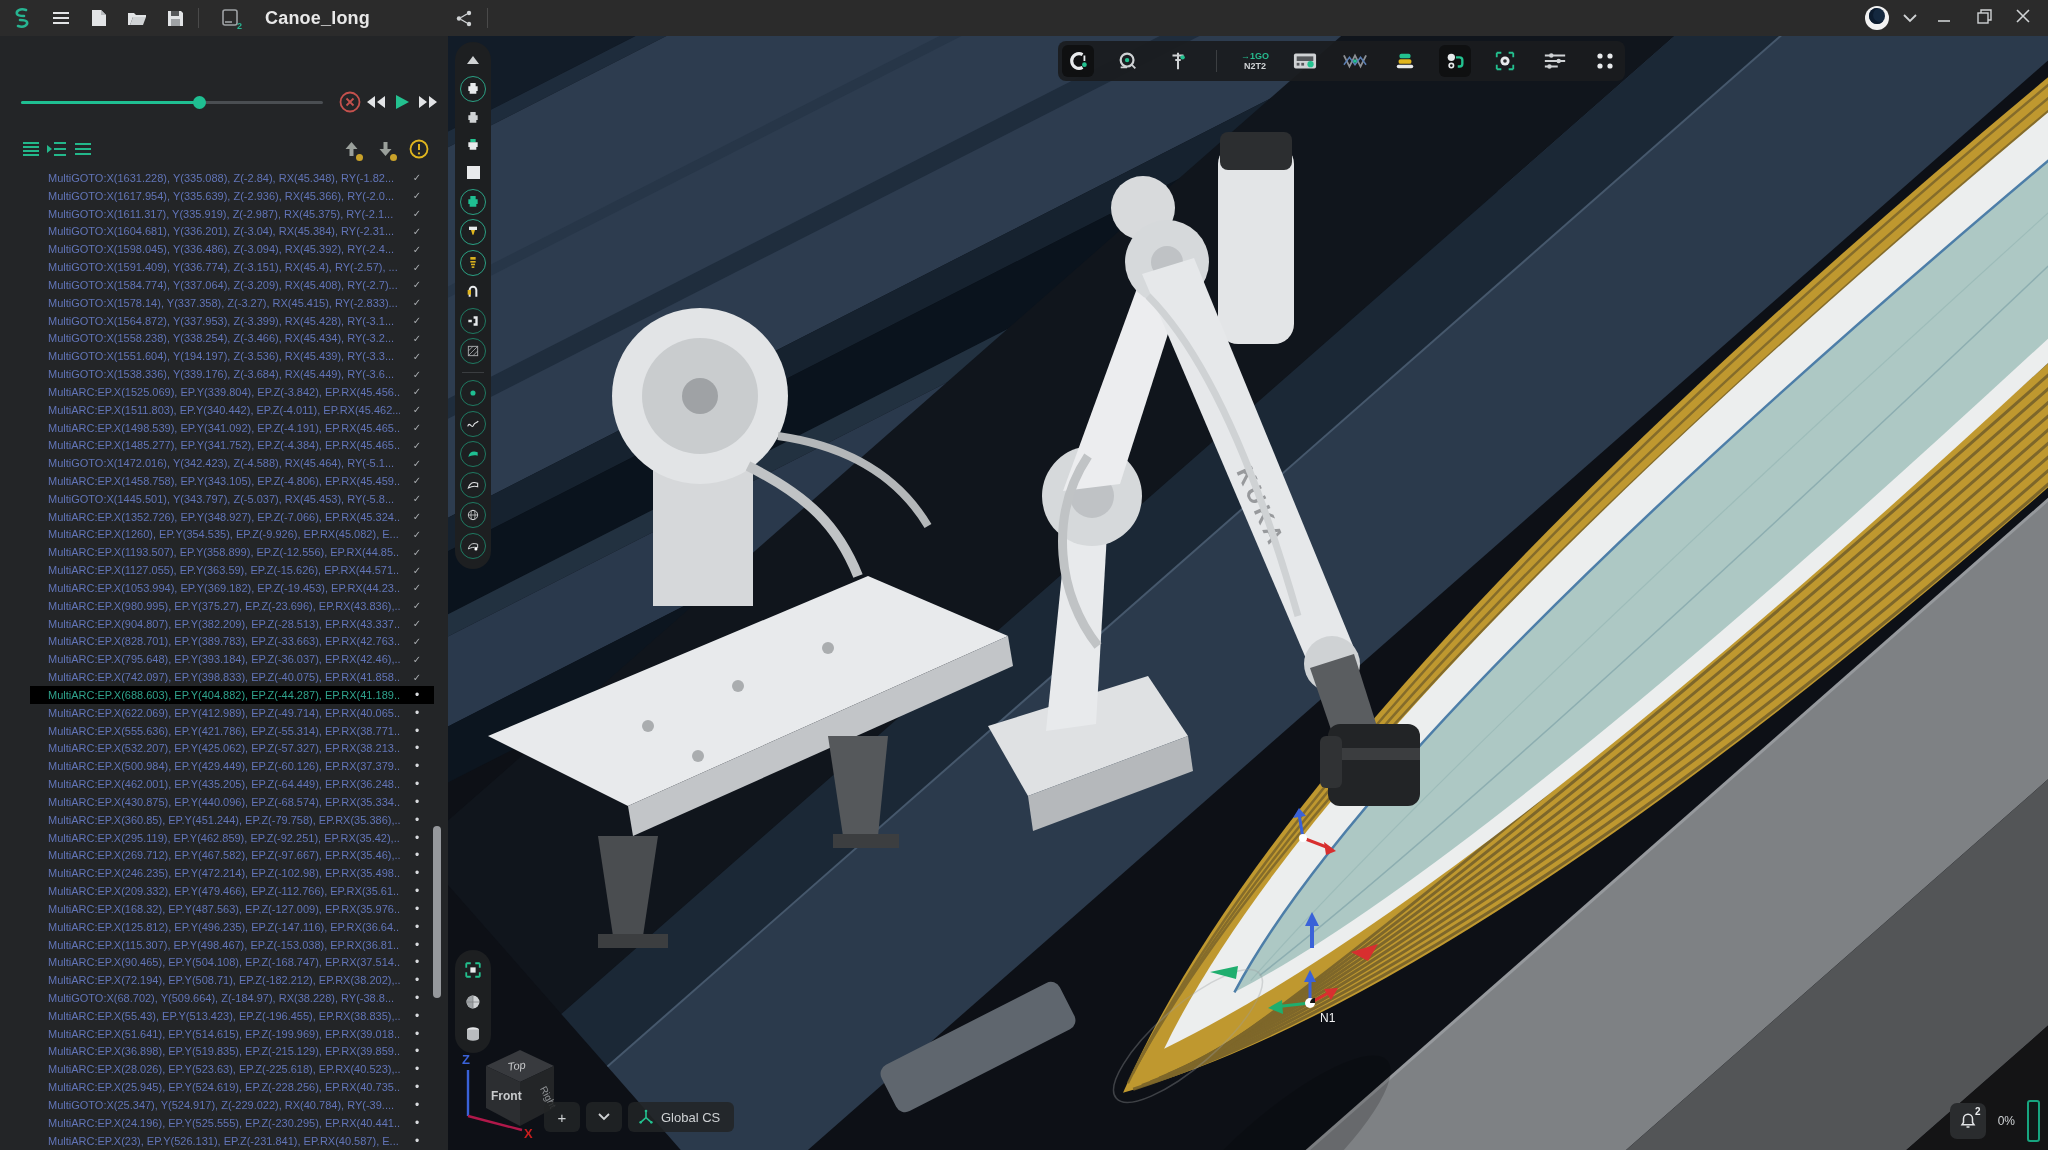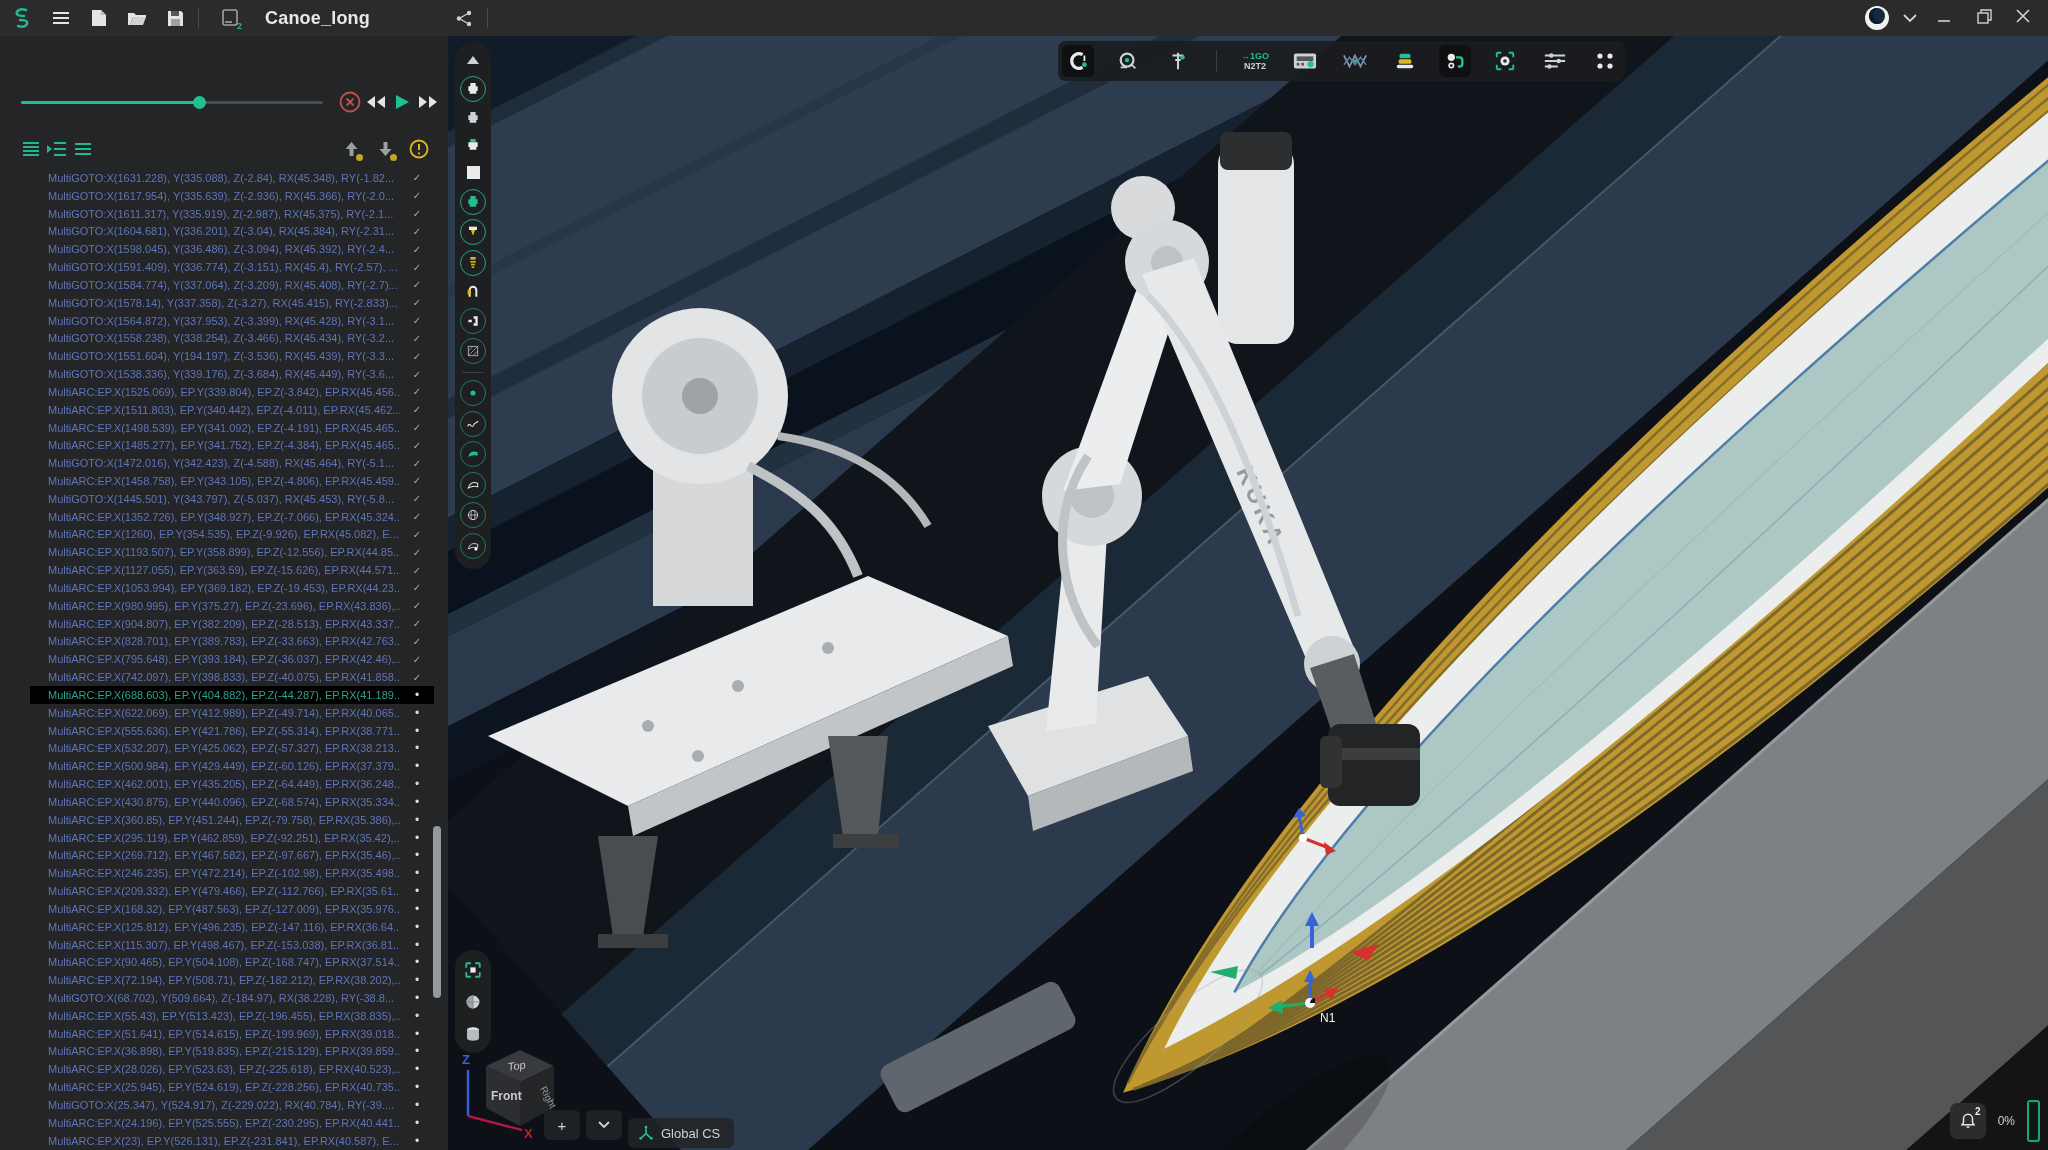--- a/index.html
+++ b/index.html
@@ -69,21 +69,21 @@
   .vt-btn.active{ background:#0f1011;}
   .vt-div{ width:1px; height:22px; background:#3c3f42; margin:0 4px;}
   .gcode-txt{ font-size:9px; line-height:10px; text-align:center; font-weight:bold;}
   .gcode-txt .g1{ color:#27bb8f;} .gcode-txt .g2{ color:#cfd2d4;}
 
   
   .viewcube{ position:absolute; left:10px; top:1002px; width:120px; height:104px; cursor:pointer;}
   .vp-bottom{ position:absolute; left:96px; top:1066px; display:flex; align-items:center; gap:6px;}
   .vpb-btn{ height:30px; min-width:36px; background:rgba(34,36,38,.85); border-radius:6px; color:#cfd2d4;
             display:flex; align-items:center; justify-content:center; font-size:15px; cursor:pointer;}
-  .cs-pill{ padding:0 14px 0 10px; gap:7px; font-size:13px;margin-top:16px;}
+  .cs-pill{ padding:0 14px 0 10px; gap:7px; font-size:13px;}
   .vp-status{ position:absolute; right:8px; bottom:8px; display:flex; align-items:center; gap:12px;}
   .bell-btn{ width:36px; height:36px; background:#2a2c2e; border-radius:7px; display:flex;
              align-items:center; justify-content:center; position:relative; cursor:pointer;}
   .bell-badge{ position:absolute; right:5px; top:3px; font-size:10px; font-weight:bold; color:#e8eaec;}
   .pct{ font-size:12px; color:#cfd2d4;}
   .battery{ width:13px; height:42px; border:2px solid #17a57f; border-radius:3px; background:rgba(10,30,26,.4);}
 
   svg text{ font-family:"Liberation Sans", sans-serif;}
 </style>
 </head>

